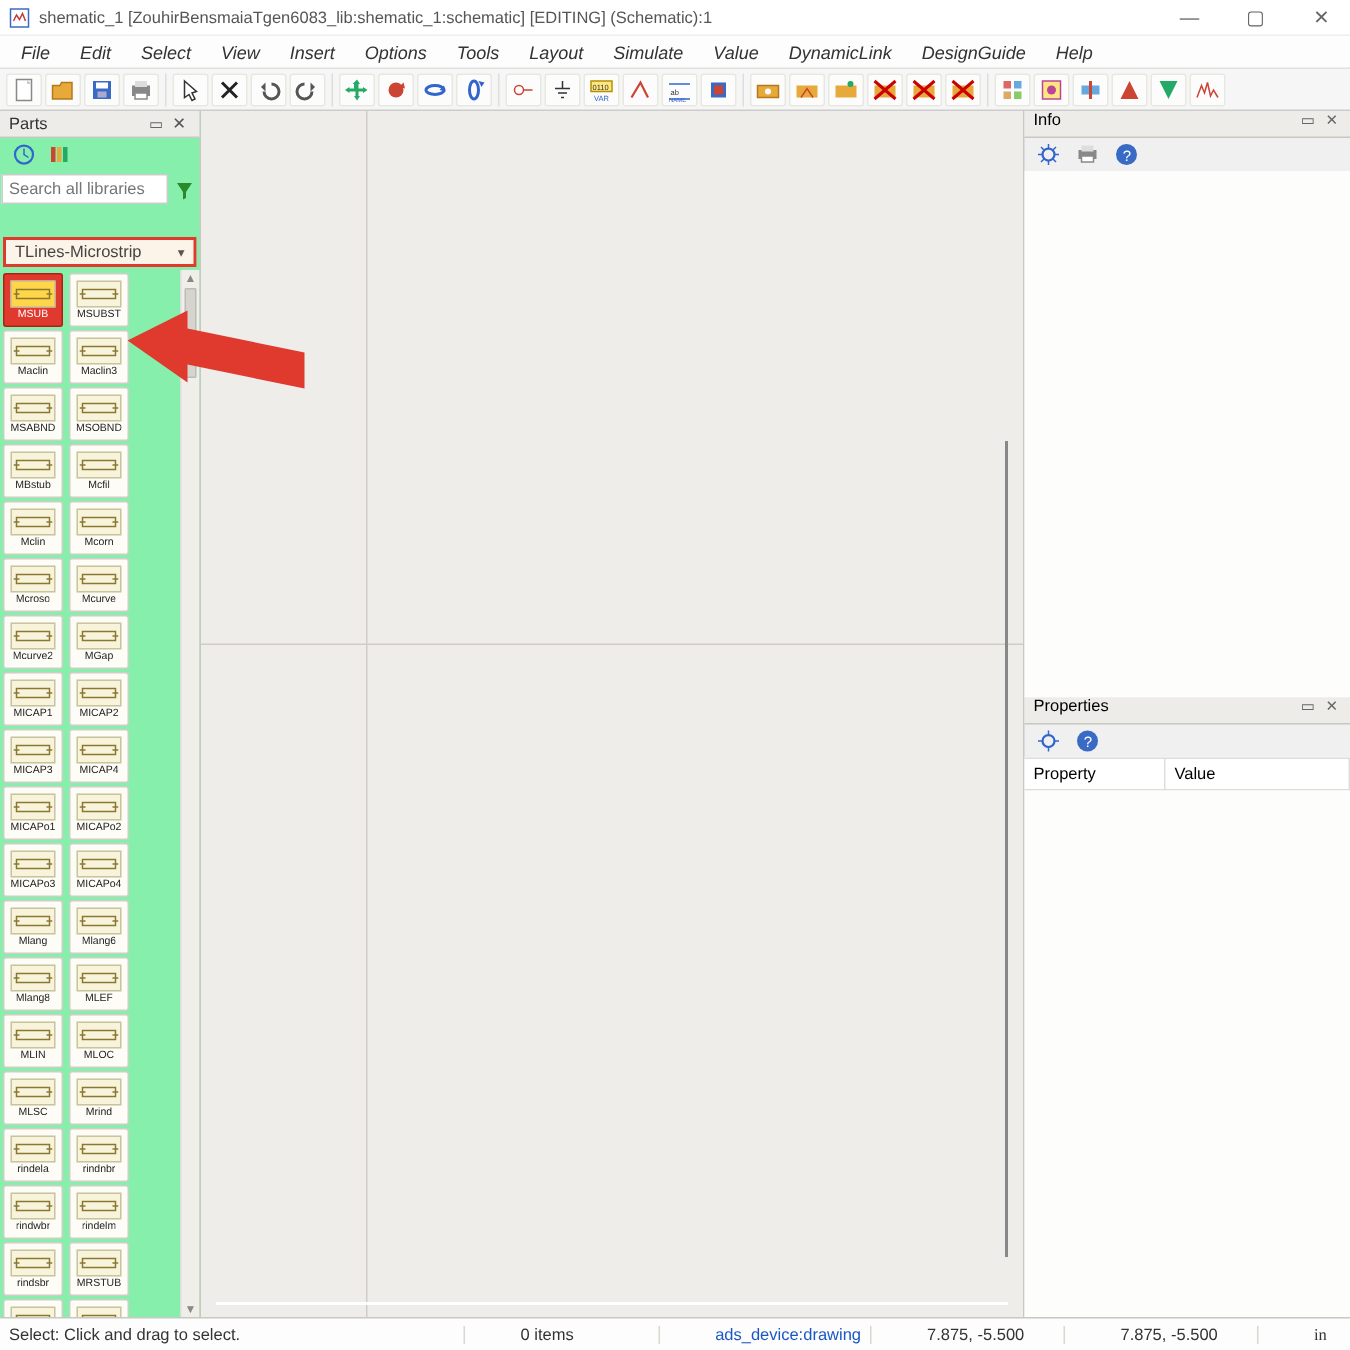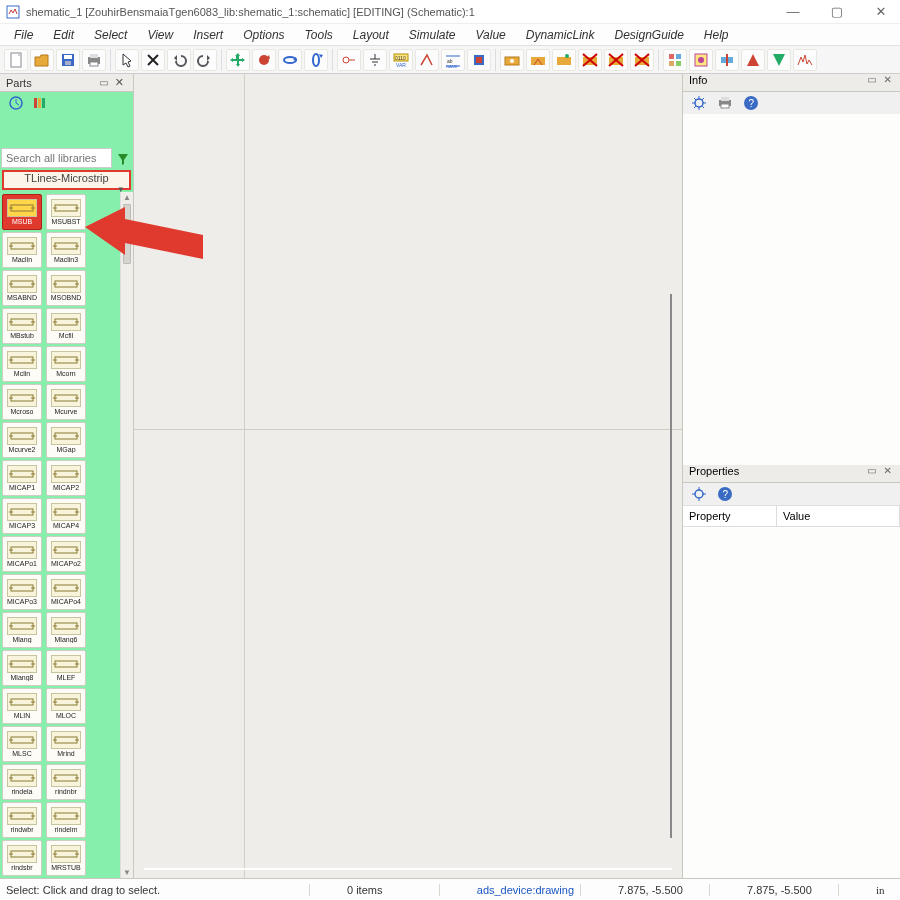--- a/index.html
+++ b/index.html
@@ -25,24 +25,24 @@
 
 .main { position: relative; display: flex; height: calc(900px - 24px - 22px - 28px - 22px); }
 
 
 .parts { width: 134px; background: #86efac; border-right: 1px solid #c8c8c0; display:flex; flex-direction:column;}
 .parts-hdr { height: 18px; background: #eeece8; border-bottom: 1px solid #c8c8c0; display:flex; align-items:center; padding: 0 6px; font-size:11px; color:#333;}
 .parts-hdr .pin { margin-left:auto; font-size:10px; color:#666; padding:0 3px;}
 .parts-hdr .xbtn { font-size:11px; color:#555; padding:0 3px;}
 .parts-sub { height: 22px; display:flex; align-items:center; gap:8px; padding: 2px 8px; }
 .parts-sub .ic { width:16px;height:16px;display:flex;align-items:center;justify-content:center;}
-.searchrow { display:flex; align-items:flex-end; padding:2px 1px; gap:2px;margin-top:32px;}
+.searchrow { display:flex; align-items:flex-end; padding:2px 1px; gap:2px;}
 .searchrow input { flex:1; height:20px; font-size:11px; padding:2px 4px; border:1px solid #ccc; background:#fff; min-width:0;}
 .filter-ic { width:18px; height:18px; display:flex;align-items:center;justify-content:center;}
-.libsel { margin:0 2px 2px 2px; border:2px solid #e03a2f; background:#fcf4e8; height:20px; display:flex; align-items:center; padding:0 6px; font-size:11px; color:#444;flex-direction:column; }
+.libsel { margin:20px 2px 2px 2px; border:2px solid #e03a2f; background:#fcf4e8; height:20px; display:flex; align-items:center; padding:0 6px; font-size:11px; color:#444; }
 .libsel .dd { margin-left:auto; font-size:9px; color:#555;}
 .palette { flex:1; overflow:hidden; padding:2px 2px; position:relative;}
 .palette-scroll { position:absolute; right:0; top:0; bottom:0; width:13px; background:#f0eee8; border-left:1px solid #ddd;}
 .palette-scroll::before{content:"▲";position:absolute;top:1px;left:2px;font-size:8px;color:#888;}
 .palette-scroll::after{content:"▼";position:absolute;bottom:1px;left:2px;font-size:8px;color:#888;}
 .palette-scroll .bar{position:absolute;left:2px;right:2px;top:12px;height:60px;background:#d6d4cc;border:1px solid #bbb;border-radius:1px;}
 .pgrid { display:grid; grid-template-columns: 40px 40px; grid-auto-rows: 36px; gap:2px 4px; padding-right:14px;}
 .pcell { background:#fdfcf6; border:1px solid #d0cec4; border-radius:2px; display:flex; flex-direction:column; align-items:center; justify-content:center; }
 .pcell.sel { background:#e03a2f; border-color:#b02018;}
 .pcell.sel .pic { background:#ffd54a;}

